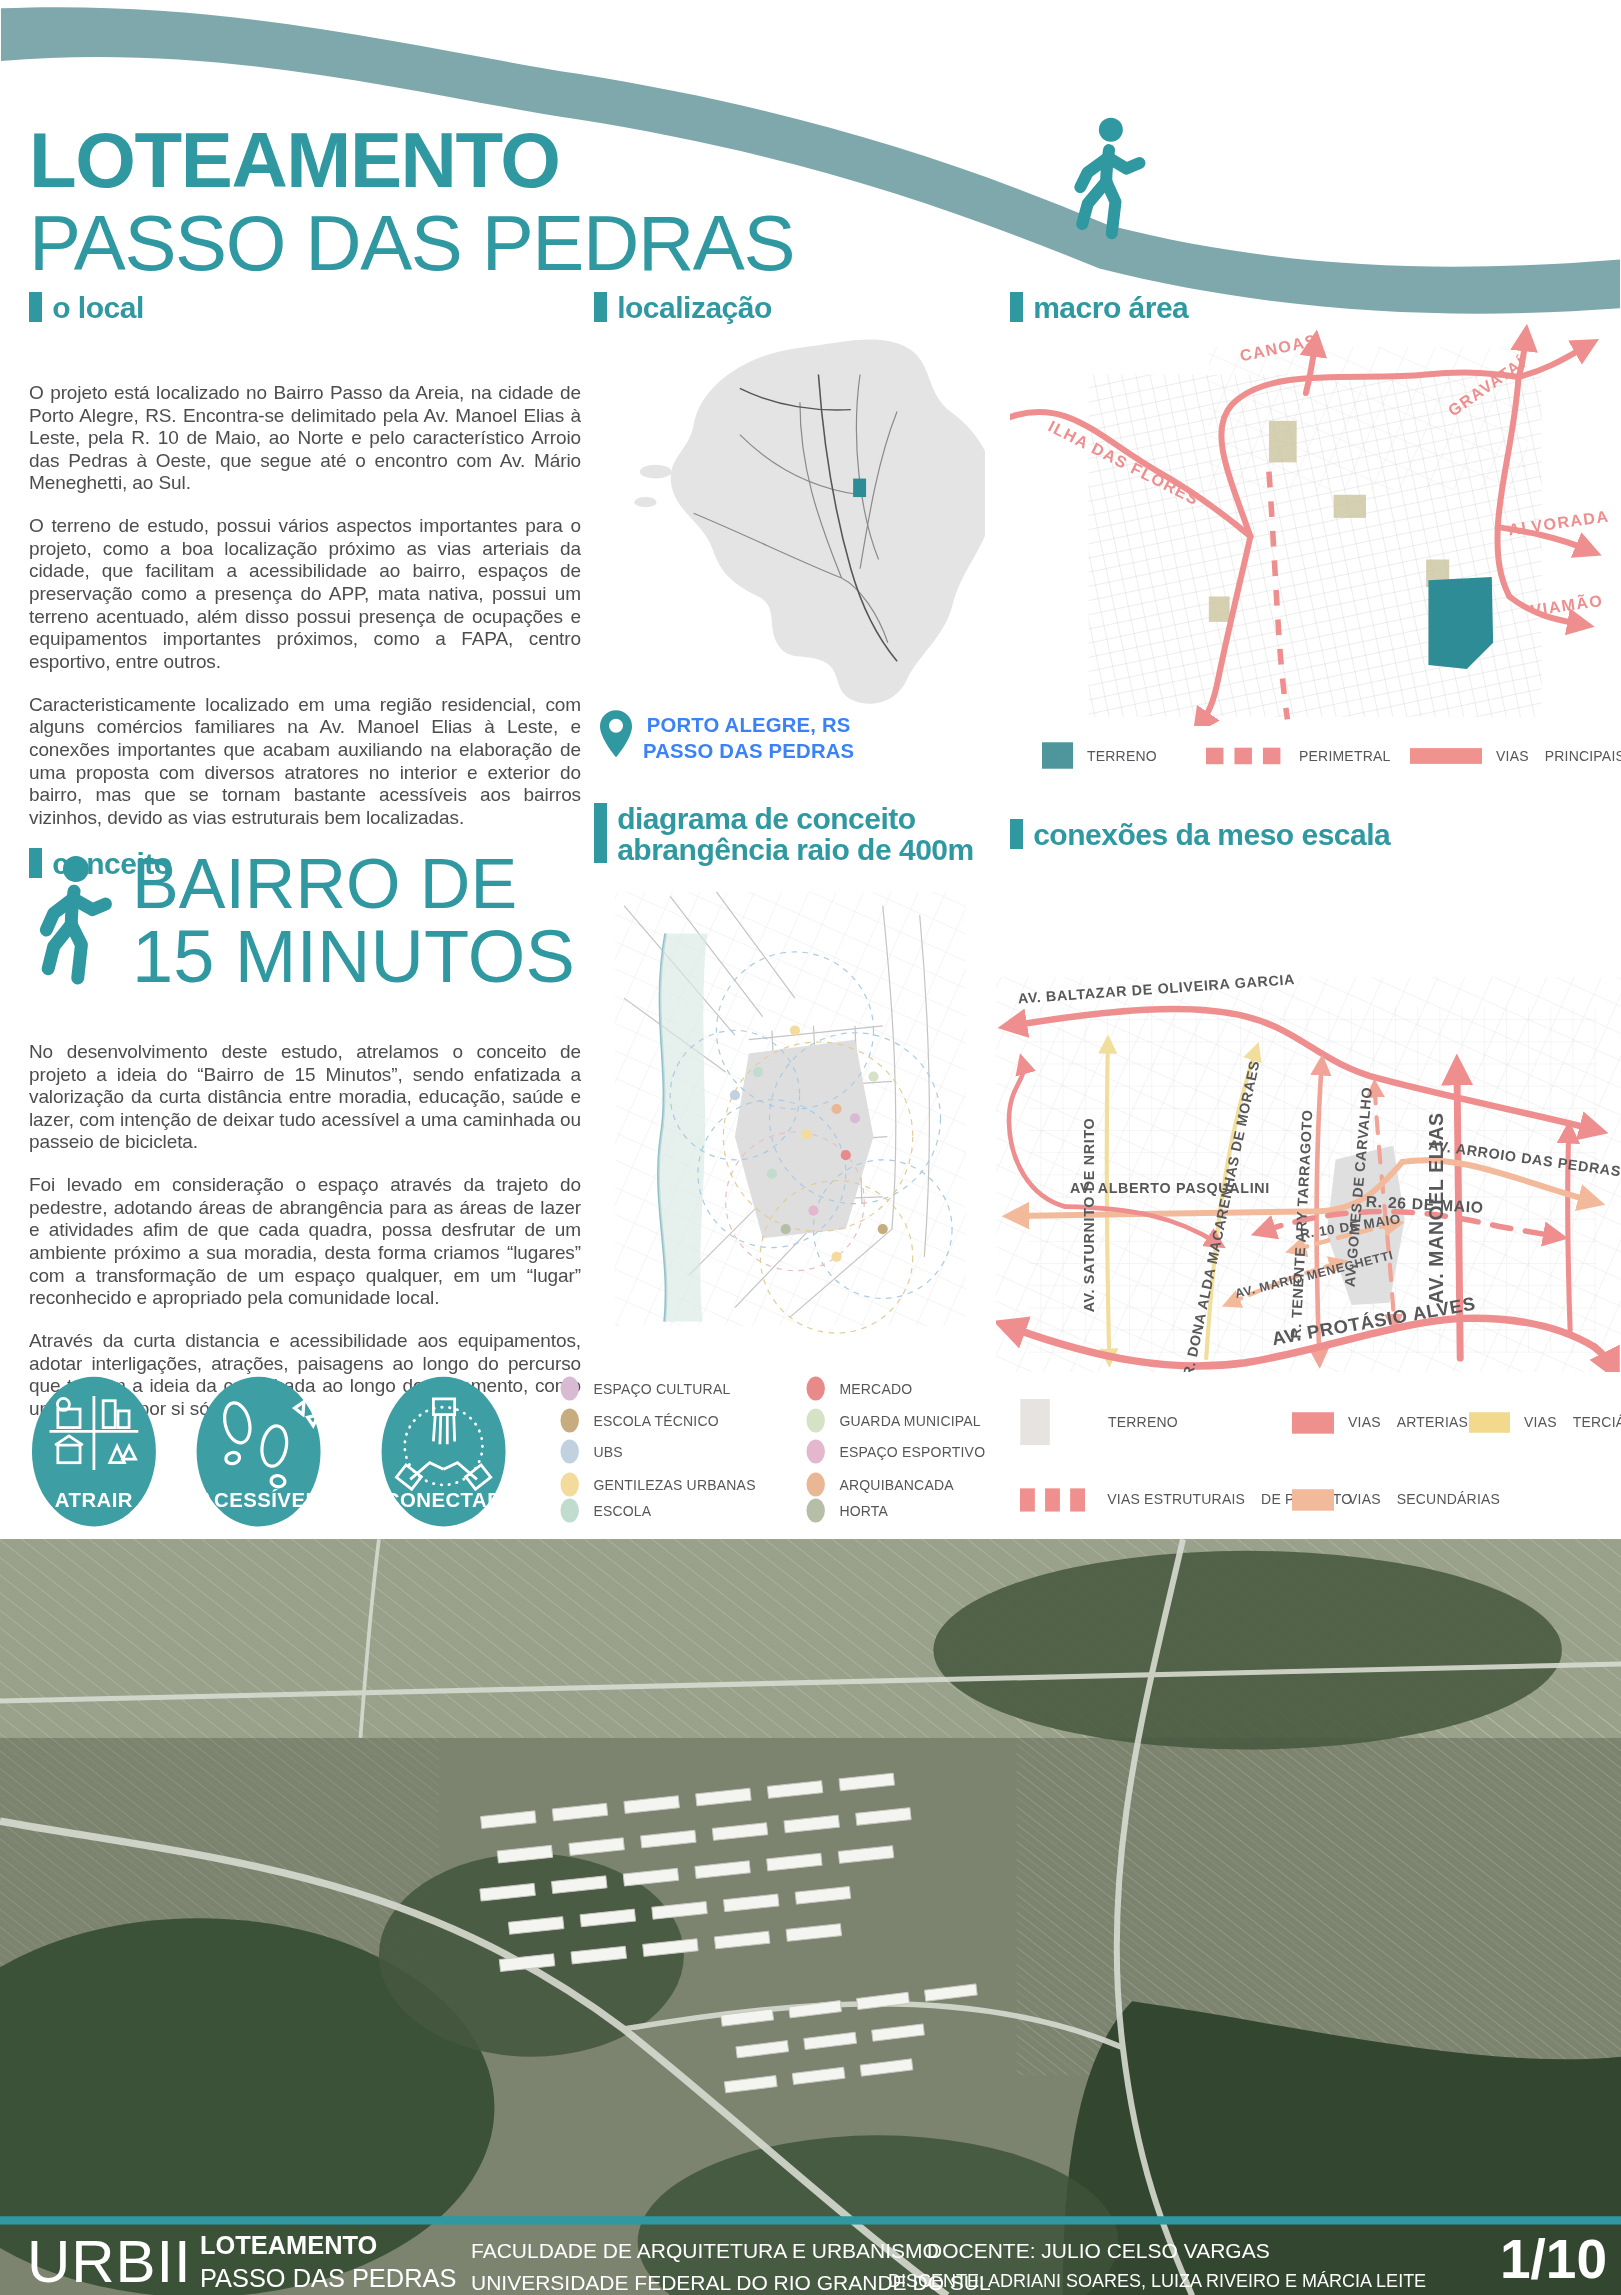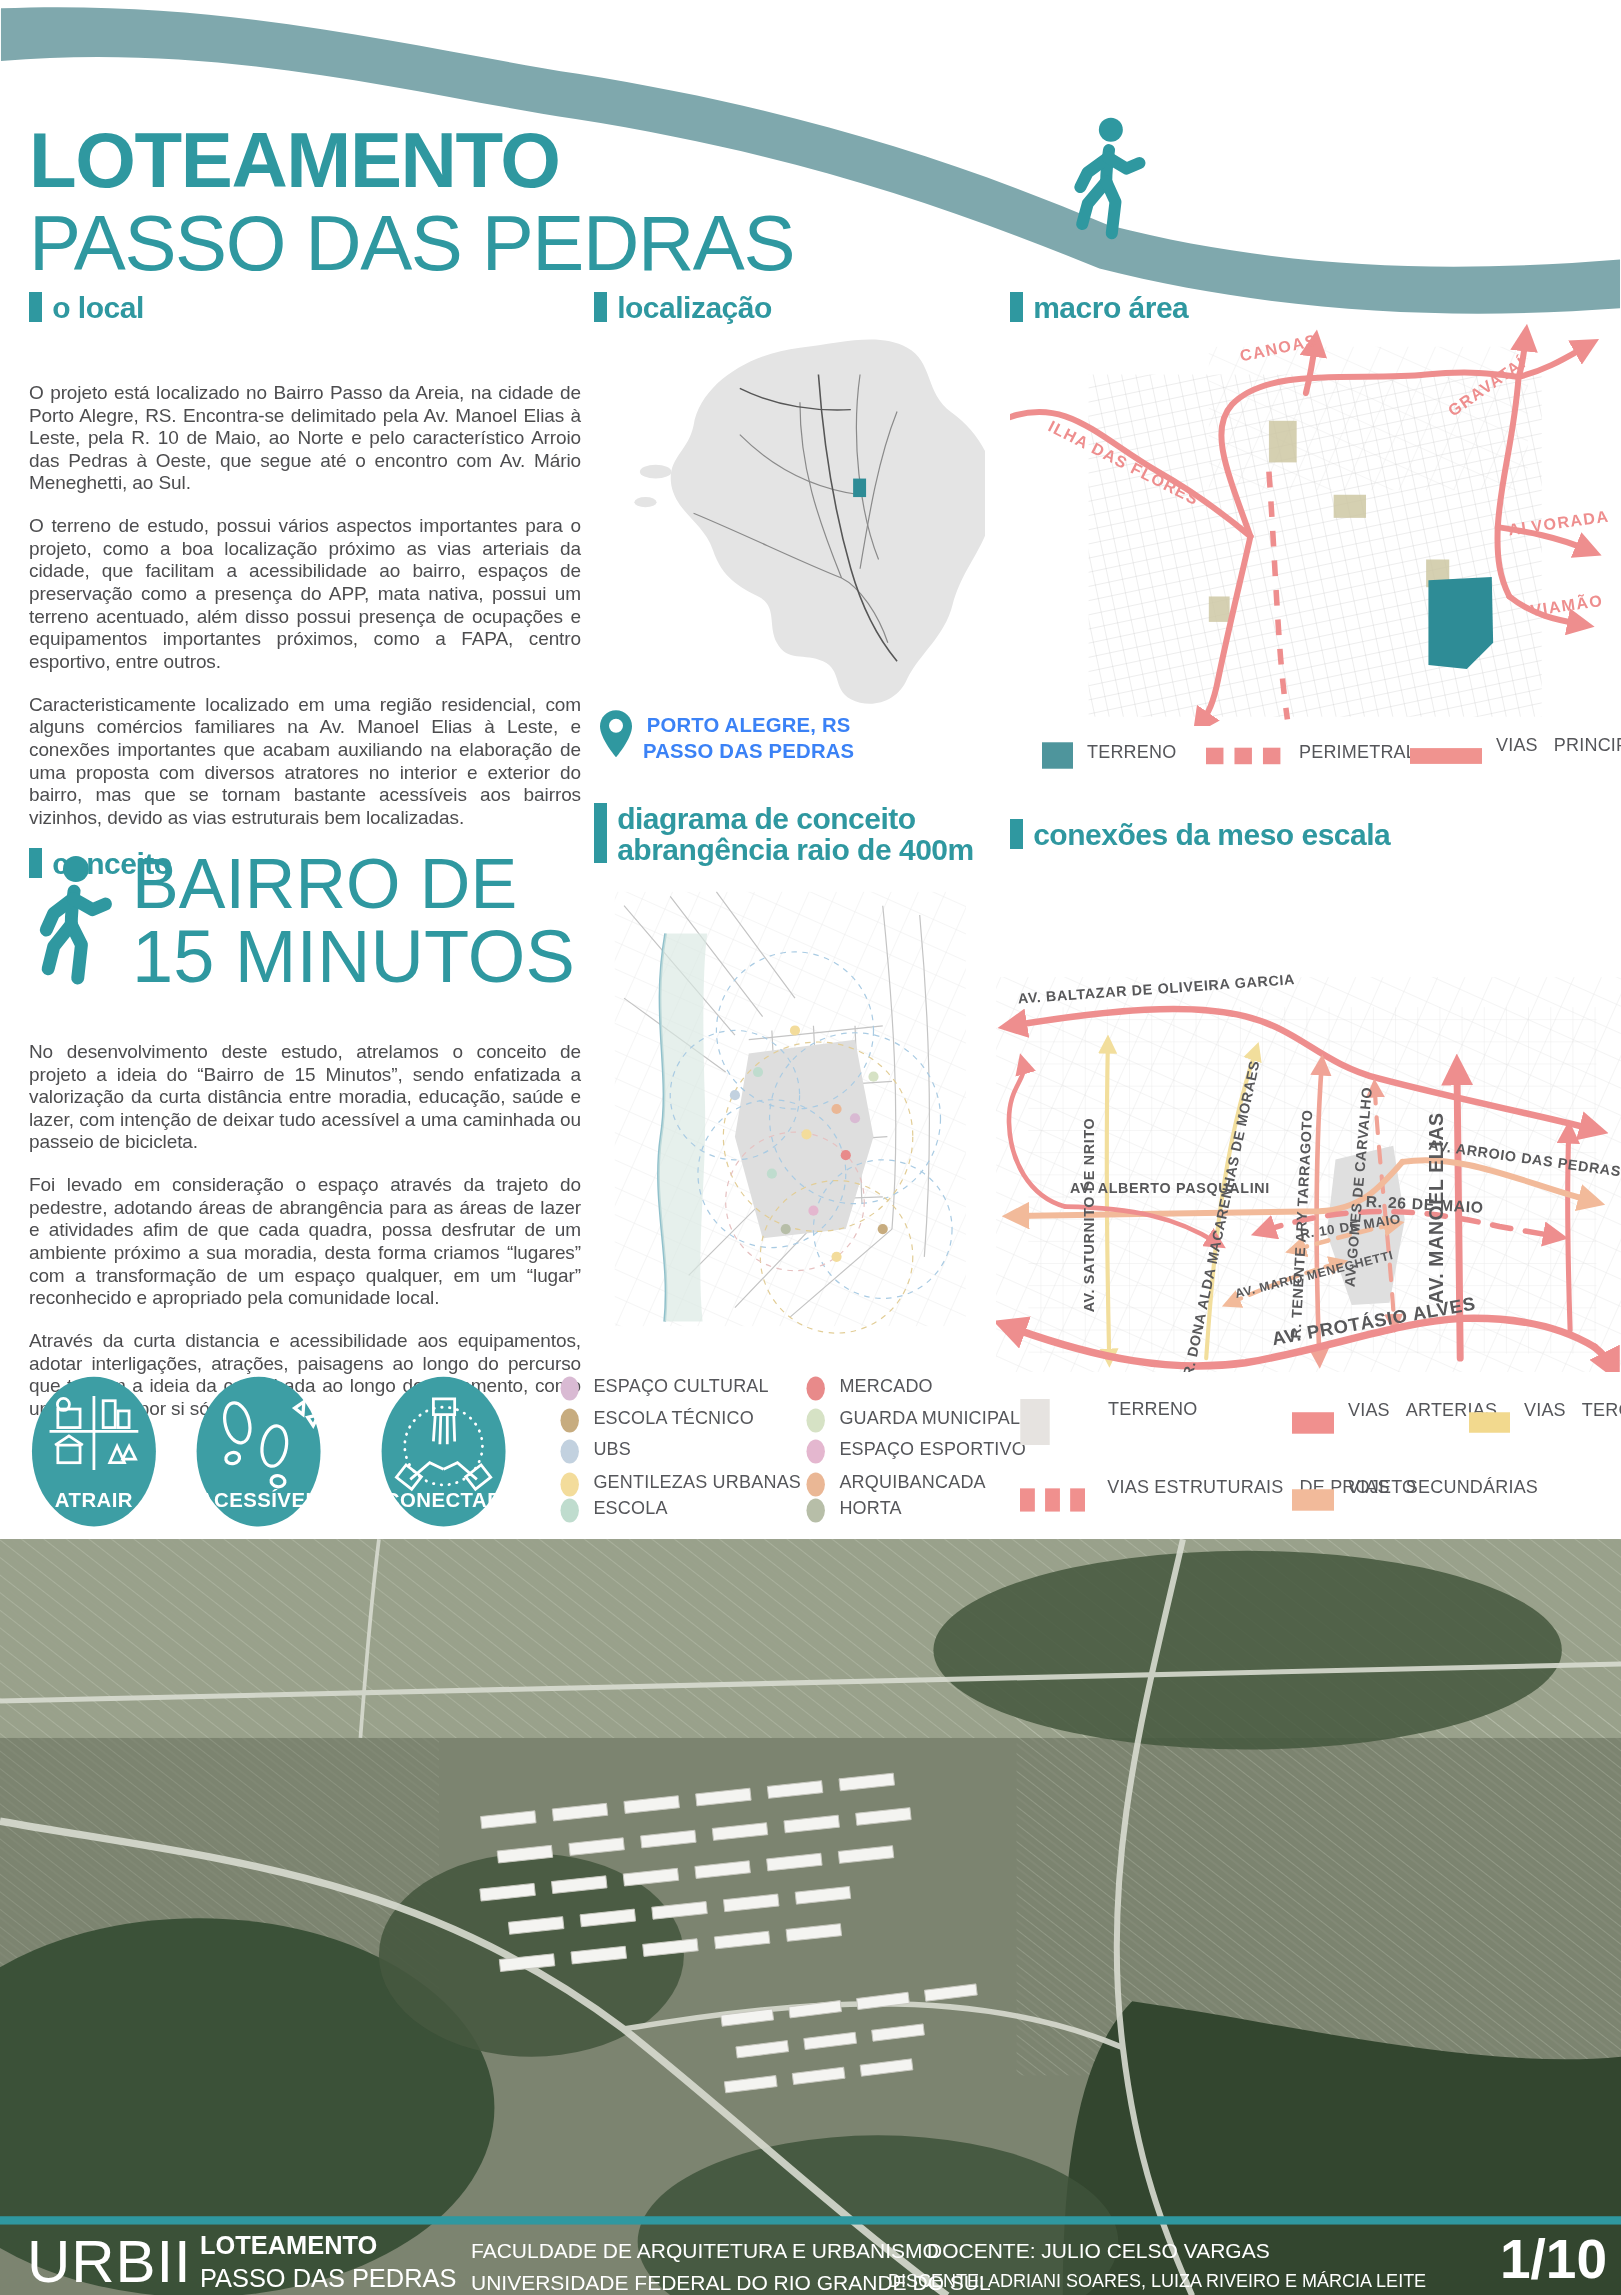--- a/index.html
+++ b/index.html
@@ -14,21 +14,21 @@
 
   .sec-h { position:absolute; display:flex; gap:10.2px; color:#2F98A0; }
   .sec-h .sq { width:13px; background:#2F98A0; flex:0 0 13px; }
   .sec-h .t  { font-weight:700; font-size:30px; line-height:1.04; letter-spacing:-0.5px; }
 
   .body-text { font-size:19px; line-height:22.6px; color:#4D4D4F; letter-spacing:-0.1px; text-align:justify;margin-top:34px; }
   .body-text p { margin-bottom:20.3px; }
 
   .big-line { color:#2F98A0; letter-spacing:0px; line-height:1.0; }
 
-  .leg-row { position:absolute; display:flex; align-items:flex-start; gap:14px; color:#55565A; font-size:18px; }
+  .leg-row { position:absolute; display:flex; align-items:center; gap:14px; color:#55565A; font-size:14px; }
   .leg-row .lab { white-space:nowrap; letter-spacing:0.2px; }
   .leg-2l { display:flex; flex-direction:row; gap:16px; line-height:1.05; }
 
   svg text { font-family:"Liberation Sans","DejaVu Sans",sans-serif; }
   .street  { fill:#58585A; font-size:31px; font-weight:700; letter-spacing:1.5px; }
   .mlabel  { fill:#EE8E8E; font-size:35px; font-weight:700; letter-spacing:3px; }
   .pin-lab { font-size:20.3px; font-weight:700; color:#3b82f6; line-height:1.28; letter-spacing:0.2px;text-align:center; }
 
   .badge-label { fill:#ffffff; font-size:44px; font-weight:700; letter-spacing:1px; text-anchor:middle; }
 

